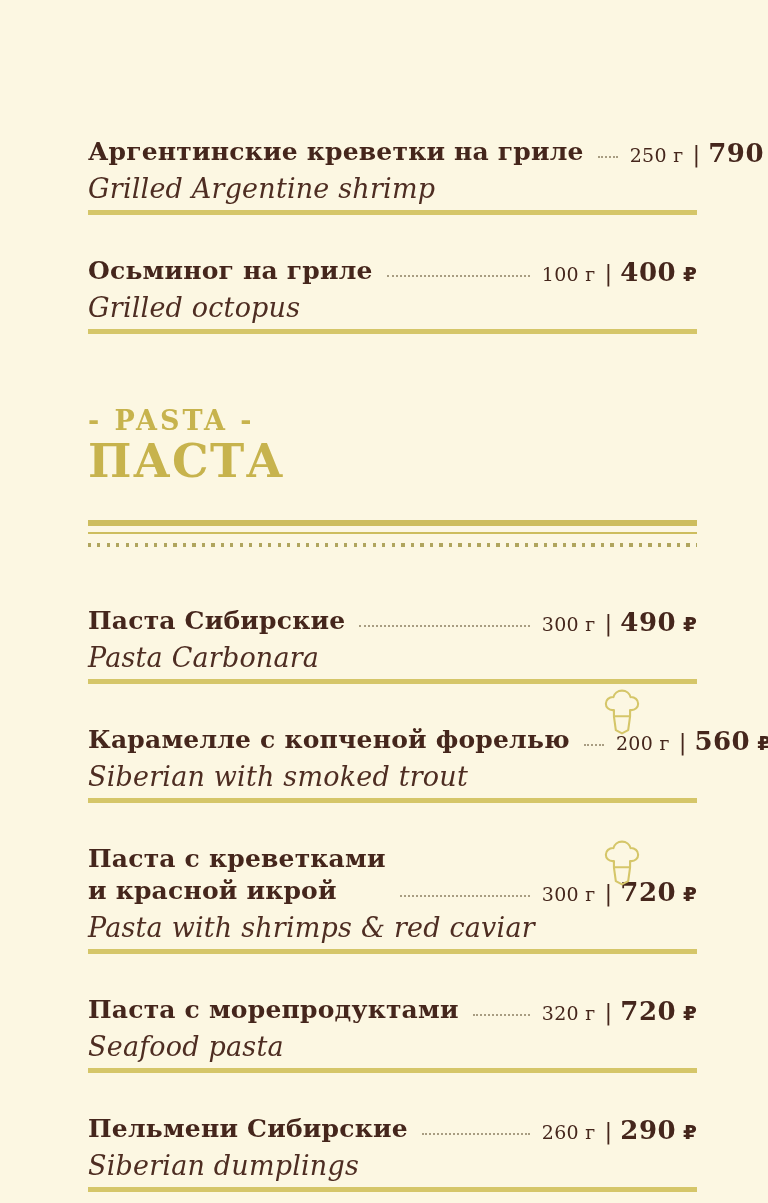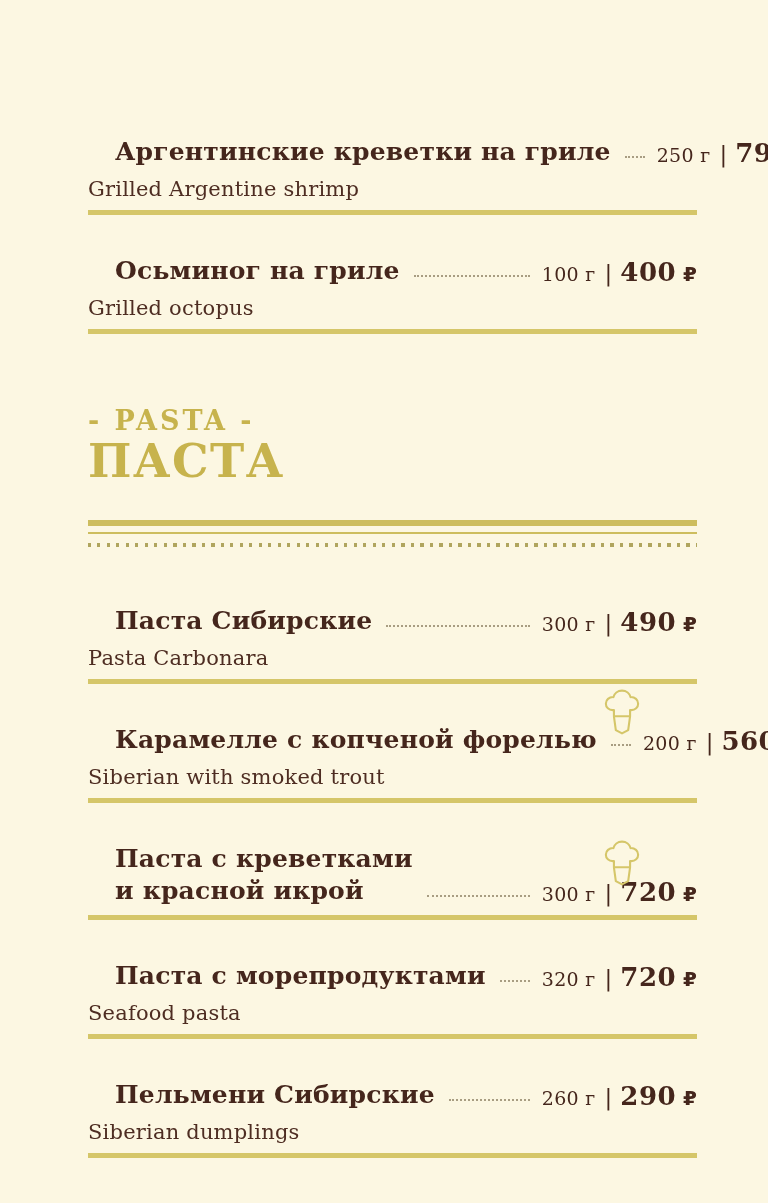--- a/index.html
+++ b/index.html
@@ -24,21 +24,20 @@
   .item .row {
     display: flex;
     align-items: flex-end;
   }
   .name {
     font-size: 25px;
     font-weight: bold;
     line-height: 32px;
     white-space: nowrap;
     letter-spacing: 0.2px;
-    margin-left: 27px;
   }
   .two-line .name { white-space: normal; }
   .name .nl { white-space: nowrap; }
   .leader {
     flex: 1;
     border-bottom: 2px dotted #a89d82;
     margin: 0 12px 10px 14px;
     min-width: 20px;
     height: 0;
   }
@@ -63,21 +62,22 @@
     font-weight: bold;
     letter-spacing: 0.5px;
   }
   .currency {
     font-size: 20px;
     font-weight: 600;
     margin-left: 7px;
     font-family: "DejaVu Sans", "DejaVu Serif", sans-serif;
   }
   .subtitle {
-    font-size: 21px;
+    font-style: italic;
+    font-size: 27px;
     line-height: 26px;
     margin-top: 8px;
     color: #4e2d22;
     letter-spacing: 0.2px;
   }
   
   .hat {
     position: absolute;
     right: 56px;
     top: -36px;
@@ -224,20 +224,21 @@
         <div class="nl">и красной икрой</div>
       </div>
       <div class="leader"></div>
       <div class="meta">
         <span class="weight">300 г</span>
         <span class="sep">|</span>
         <span class="price">720</span>
         <span class="currency">₽</span>
       </div>
     </div>
+    <div class="subtitle">Pasta with shrimps &amp; red caviar</div>
   </div>
 
   <div class="item">
 
     <div class="row">
       <div class="name">
         <div class="nl">Паста с морепродуктами</div>
 
       </div>
       <div class="leader"></div>

